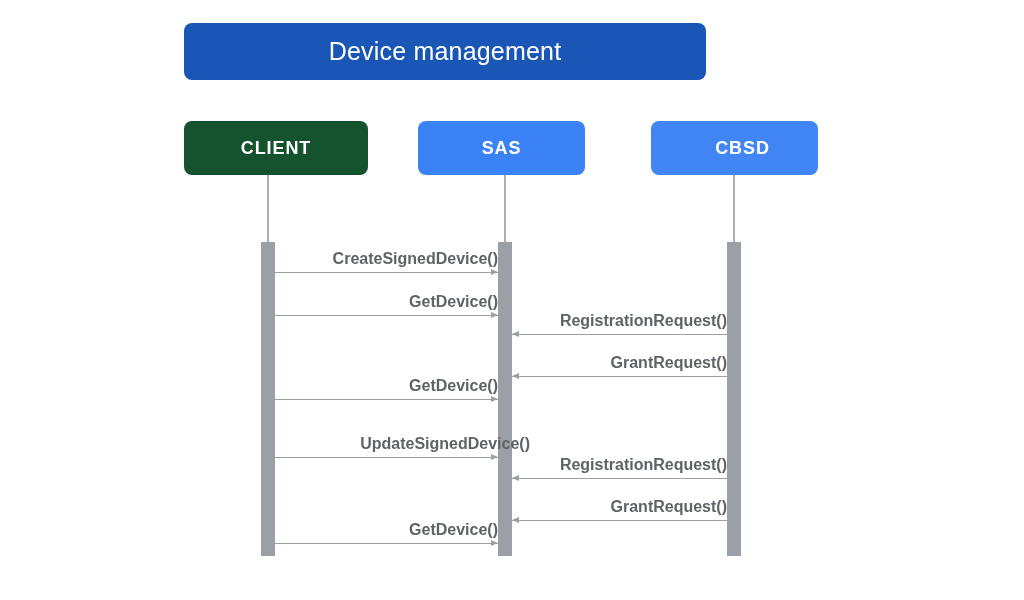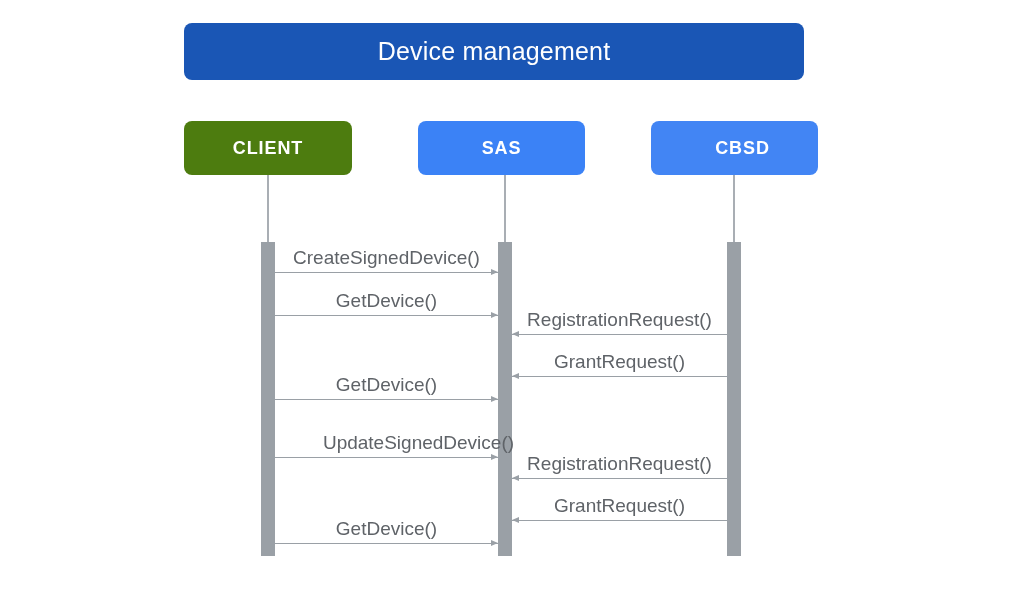--- a/index.html
+++ b/index.html
@@ -19,21 +19,21 @@
     height: 600px;
     background: #ffffff;
     overflow: hidden;
   }
 
   
   .title-bar {
     position: absolute;
     left: 184px;
     top: 23px;
-    width: 620px;
+    width: 522px;
     height: 57px;
     border-radius: 8px;
     display: flex;
     align-items: center;
     justify-content: center;
     box-sizing: border-box;
   }
   .title-bar .title-text {
     color: #ffffff;
     font-size: 25px;
@@ -102,45 +102,45 @@
   }
   .message.dir-left .msg-head {
     left: 0;
     border-right: 7px solid #9aa0a6;
   }
   .message .msg-label {
     position: absolute;
     left: 0;
     width: 100%;
     bottom: 5px;
-    text-align: center;
+    text-align: right;
     color: #5f6368;
-    font-size: 19px;
-    font-weight: 400;
+    font-size: 16px;
+    font-weight: 700;
     line-height: 1;
     white-space: nowrap;
   }
 </style>
 </head>
 <body>
 
 <div id="canvas">
 
   <div class="title-bar" style="background: rgb(26, 86, 181);">
     <span class="title-text">Device management</span>
   </div>
 
   <div id="lifelines">
       <div class="lifeline" style="left: 267px; top: 175px; height: 381px;"></div>
       <div class="lifeline" style="left: 504px; top: 175px; height: 381px;"></div>
       <div class="lifeline" style="left: 733px; top: 175px; height: 381px;"></div>
     </div>
 
   <div id="participants">
-      <div class="participant" style="left: 184px; width: 168px; background: #4d7c0f;">
+      <div class="participant" style="left: 184px; width: 184px; background: #14532d;">
         <span class="participant-label">CLIENT</span>
       </div>
       <div class="participant" style="left: 418px; width: 167px; background: #3b82f6;">
         <span class="participant-label">SAS</span>
       </div>
       <div class="participant" style="left: 651px; width: 167px; background: rgb(66, 133, 244); padding-left: 16px;">
         <span class="participant-label">CBSD</span>
       </div>
     </div>
 

